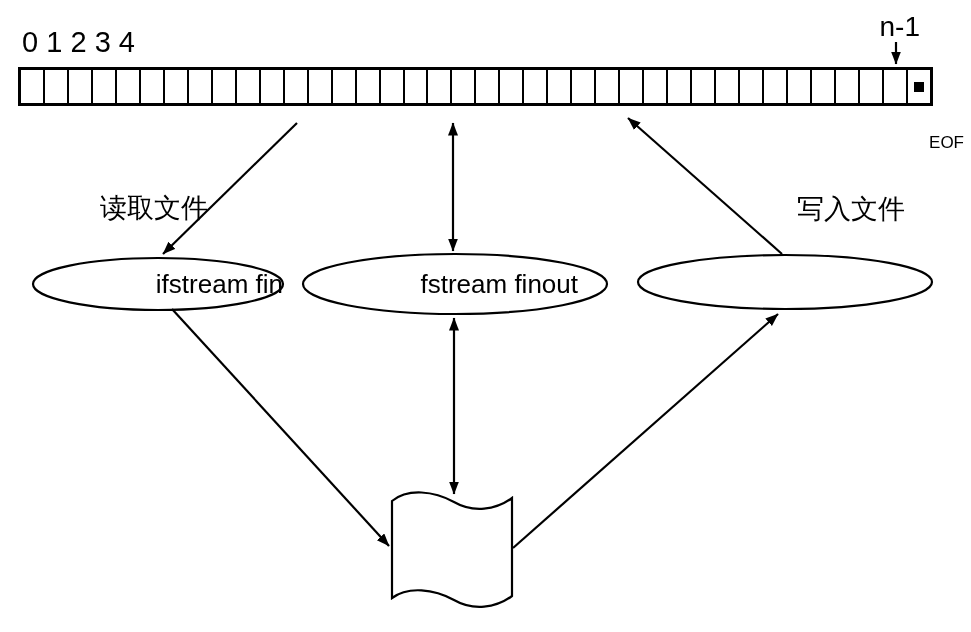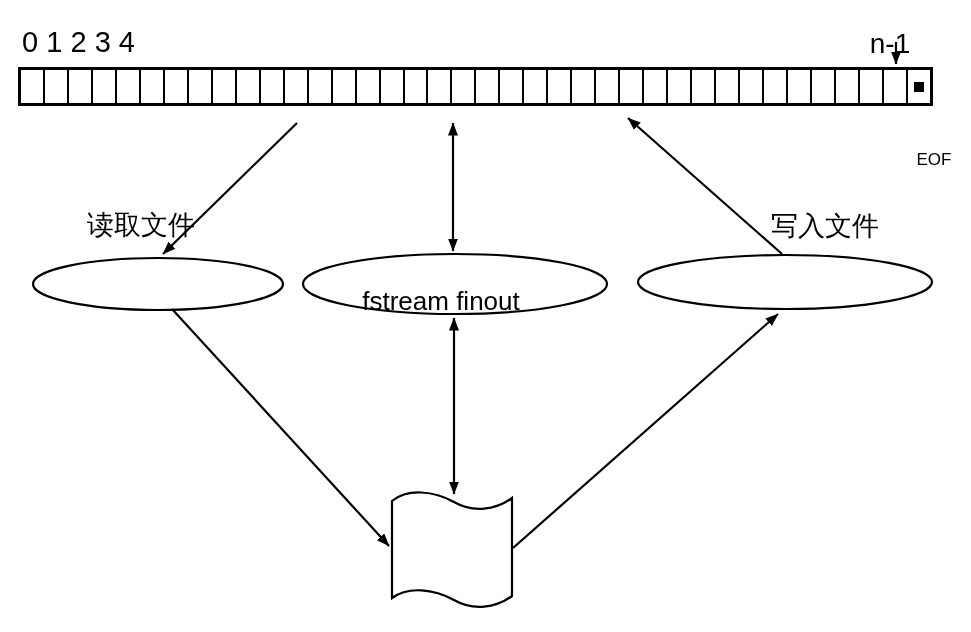--- a/index.html
+++ b/index.html
@@ -52,28 +52,27 @@
     line-height: 30px;
     letter-spacing: 0;
   }
   .index-row span {
     flex: 1 1 0;
     text-align: center;
   }
   
   .lbl {
     position: absolute;
-    text-align: center;
+    text-align: right;
     white-space: nowrap;
-    margin-top: 17px;
   }
   .lbl-n1       { left: 860px; top: 11px;  width: 60px;  font-size: 28px; }
   .lbl-eof      { left: 904px; top: 133px; width: 60px;  font-size: 17px; font-weight: 500; }
   .edge-label   { font-size: 27px; }
-  .lbl-read     { left: 61px;  top: 190px; width: 160px; }
+  .lbl-read     { left: 48px;  top: 190px; width: 160px; }
   .lbl-rw       { left: 447px; top: 191px; width: 160px; }
   .lbl-write    { left: 745px; top: 191px; width: 160px; font-family: Liberation Mono, monospace; }
   .node-label   { font-size: 26px; line-height: 30px; }
   .lbl-ifstream { left: 33px;  top: 269px; width: 250px; }
   .lbl-fstream  { left: 304px; top: 269px; width: 274px; }
   .lbl-ofstream { left: 638px; top: 267px; width: 295px; }
   .lbl-memory   { left: 392px; top: 537px; width: 120px; font-size: 29px; }
 </style>
 </head>
 <body>
@@ -165,16 +164,17 @@
     <span>4</span>
   </div>
 
   <div class="lbl lbl-n1">n-1</div>
 
   <div class="lbl lbl-eof">EOF</div>
 
   <div class="lbl edge-label lbl-read">读取文件</div>
   <div class="lbl edge-label lbl-write">写入文件</div>
 
+  <div class="lbl node-label lbl-ifstream">ifstream fin</div>
   <div class="lbl node-label lbl-fstream">fstream finout</div>
 
 
 </div>
 
 </body></html>

